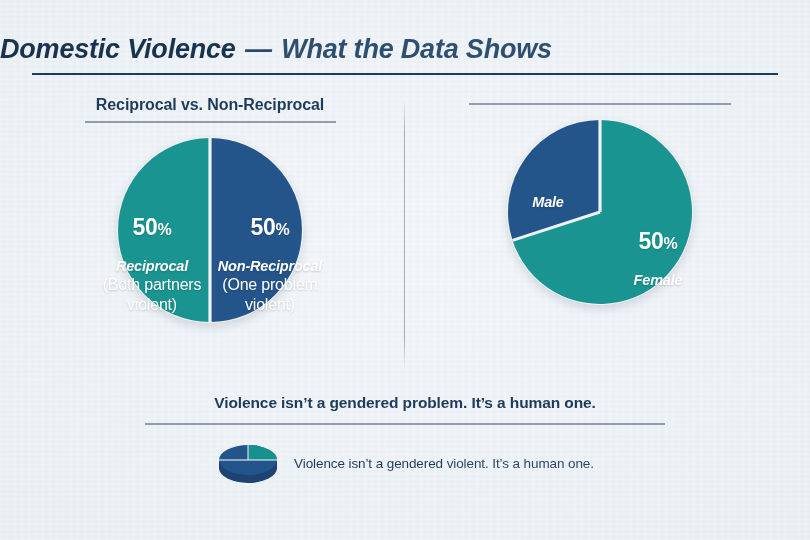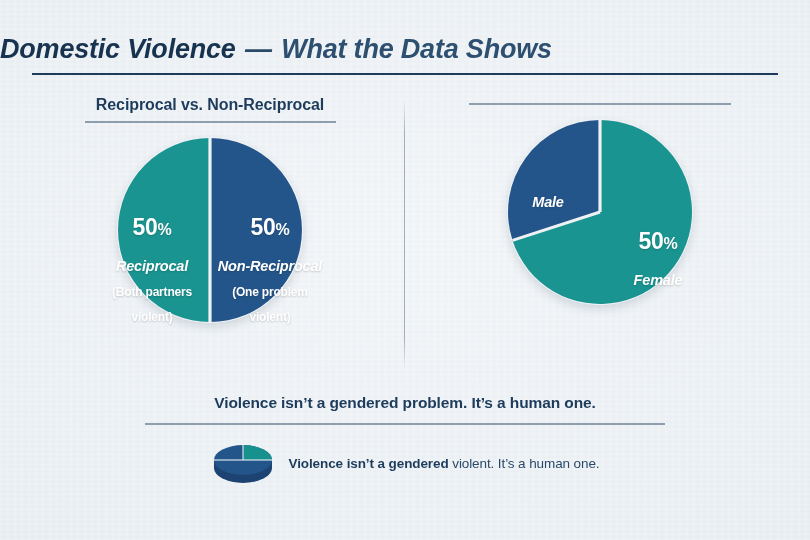--- a/index.html
+++ b/index.html
@@ -140,24 +140,24 @@
   .slice-pct .sym { font-size: 16px; }
   .slice-name {
     font-size: 14.5px;
     font-weight: bold;
     display: block;
     margin-top: 17px;
     letter-spacing: -0.2px;
     font-style: italic;
   }
   .slice-sub {
-    font-size: 12px;
-    font-weight: bold;
+    font-size: 16px;
+    font-weight: normal;
     display: block;
-    margin-top: 12px;
+    margin-top: 2px;
     letter-spacing: -0.2px;
   }
 
   
   #label-reciprocal      { left: 78px;  top: 62px;  width: 108px; }
   #label-nonreciprocal   { left: 194px; top: 62px;  width: 112px; }
   
   #label-male            { left: 95px;  top: 58px;  width: 86px; }
   #label-female          { left: 200px; top: 94px;  width: 96px; }
 
@@ -200,21 +200,21 @@
     position: relative;
     flex: none;
   }
   .legend-pie svg { display: block; }
   .legend-text {
     font-size: 13.5px;
     color: #2b4a69;
     letter-spacing: -0.1px;
     white-space: nowrap;
   }
-  .legend-text .lead { font-weight: bold; color: #1d3c5c; }
+  .legend-text .lead { font-weight: normal; color: #1d3c5c; }
 </style>
 </head>
 <body>
 
 <div id="infographic">
 
   <div id="texture"></div>
 
   <div class="title-wrap">
     <div class="title">

